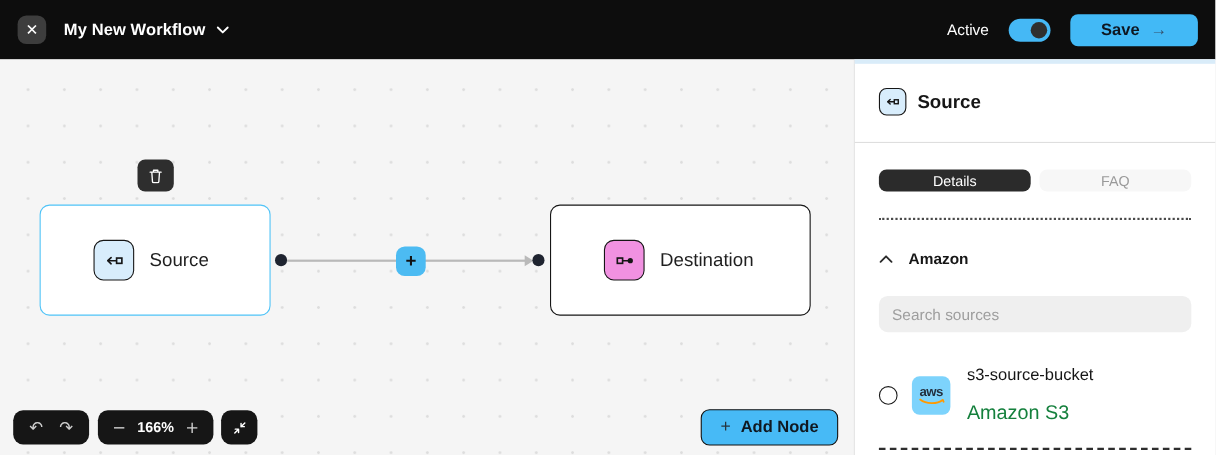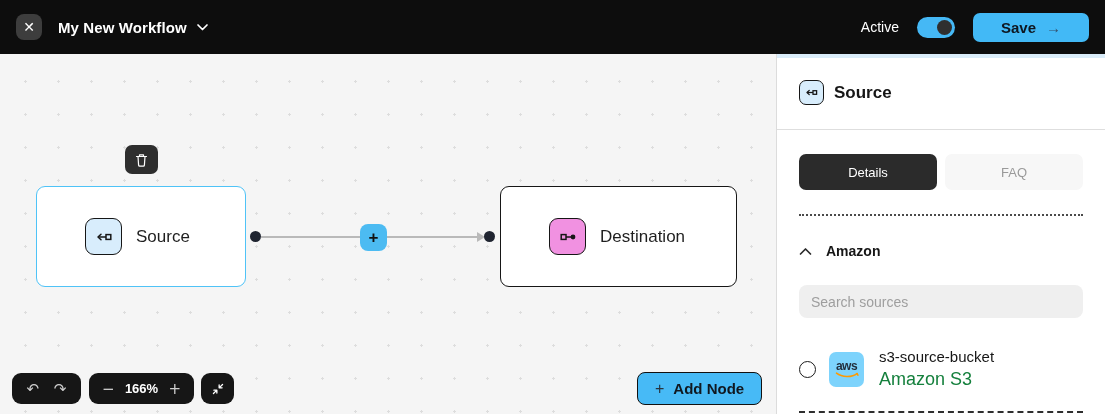--- a/index.html
+++ b/index.html
@@ -63,36 +63,36 @@
 
   
   .panel { width:329px; height:360px; background:#ffffff; border-left:1px solid #dcdcdc; display:flex; flex-direction:column; }
   .panel-accent { height:4px; background:#d9ecf9; flex:0 0 auto; }
   .panel-header { display:flex; align-items:center; gap:10px; padding:22px 22px 24px 22px; }
   .panel-node-icon { width:25px; height:25px; background:#d8edfc; border:1.4px solid #161616; border-radius:7px;
                      display:flex; align-items:center; justify-content:center; flex:0 0 auto; }
   .panel-title { font-size:17px; font-weight:700; color:#161616; }
   .panel-divider { border-top:1px solid #dedede; }
   .tabs { display:flex; gap:8px; margin:24px 22px 0; }
-  .tab { flex:1; height:36px; border:none; border-radius:7px; font-size:13px; cursor:pointer;
+  .tab { flex:1; height:20px; border:none; border-radius:7px; font-size:13px; cursor:pointer;
          display:flex; align-items:center; justify-content:center; font-family:inherit; }
   .tab.active { background:#2b2b2b; color:#ffffff; }
   .tab.inactive { background:#f7f7f7; color:#9a9a9a; }
   .dotted-divider { margin:24px 22px 0; border-top:2px dotted #4a4a4a; }
   .section-header { display:flex; align-items:center; gap:14px; margin:27px 22px 0; cursor:pointer; }
   .section-label { font-size:14px; font-weight:700; color:#161616; }
   .search-input { margin:26px 22px 0; height:33px; background:#efefef; border:none; border-radius:8px;
                   padding:0 12px; font-size:14px; color:#333; font-family:inherit; }
   .search-input::placeholder { color:#9e9e9e; }
   .source-item { display:flex; align-items:center; margin:30px 22px 0; cursor:pointer; }
   .radio { width:17px; height:17px; border:1.7px solid #1c1c1c; border-radius:50%; background:#fff; flex:0 0 auto; }
   .aws-logo { width:35px; height:35px; background:#7dd3fc; border-radius:7px; margin-left:13px;
               display:flex; flex-direction:column; align-items:center; justify-content:center; flex:0 0 auto; }
   .aws-text { font-size:12px; font-weight:700; color:#232f3e; letter-spacing:-0.5px; line-height:1; }
-  .source-meta { margin-left:15px; display:flex; flex-direction:column; gap:4px; }
+  .source-meta { margin-left:15px; display:flex; flex-direction:column; gap:16px; }
   .source-name { font-size:15px; color:#161616; }
   .source-type { font-size:18px; color:#15803d; }
   .dashed-divider { margin:21px 22px 0; border-top:2px dashed #2e2e2e; }
 </style>
 </head>
 <body>
 
 <div class="app">
 
   <div class="topbar">

